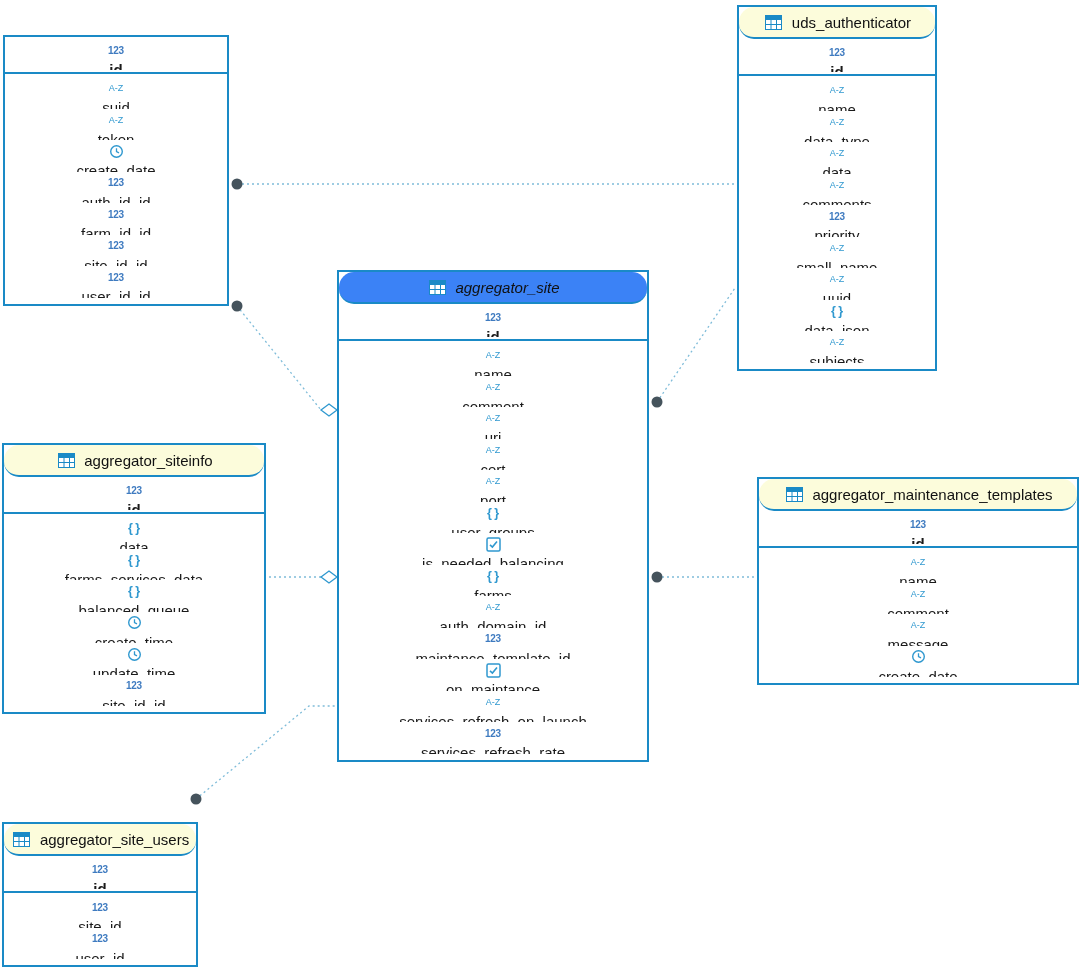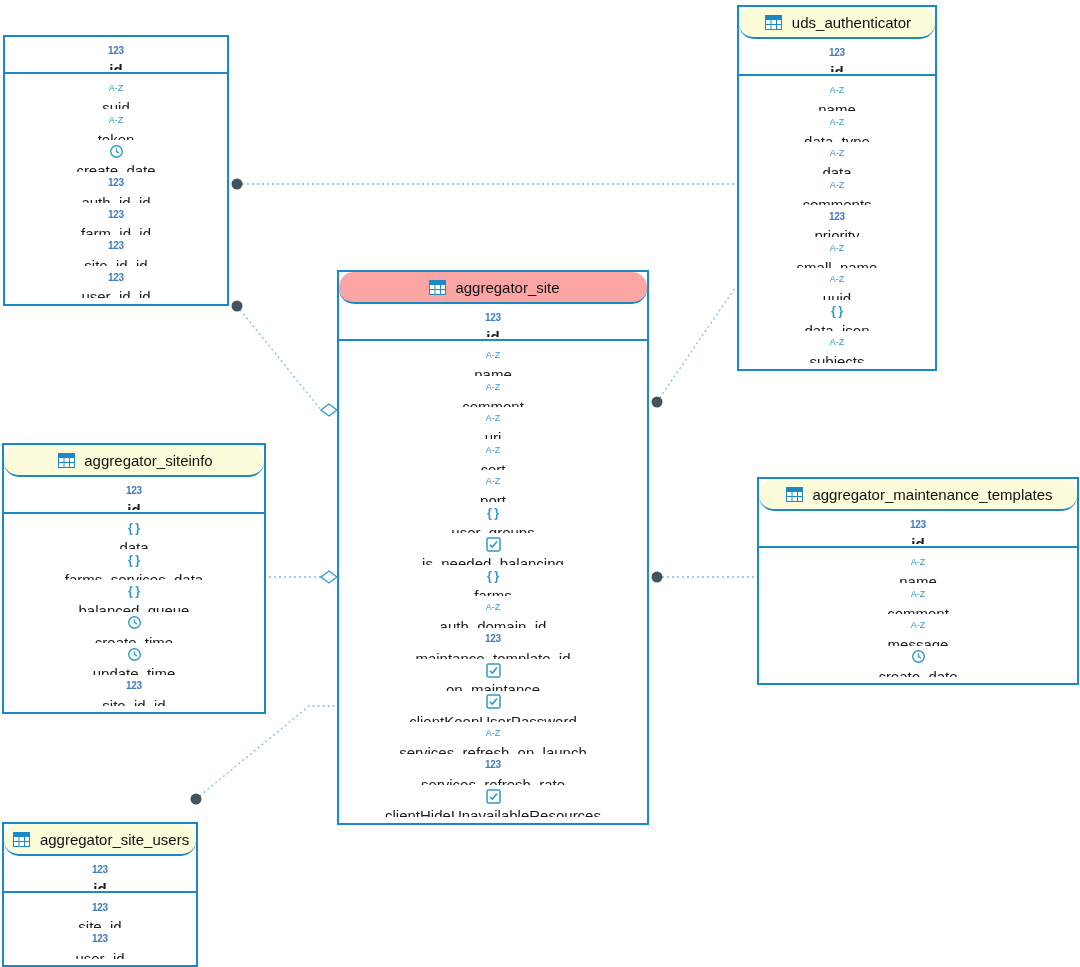--- a/index.html
+++ b/index.html
@@ -26,21 +26,21 @@
     gap:7px;
     background:#fcfcdb;
     border-bottom:2px solid #1a8ac6;
     font-size:15px;
     color:#111111;
     padding:0 8px;
     white-space:nowrap;
     overflow:hidden;
     border-radius:15px;
   }
-  .table-card.selected .table-header { background:#fca5a5; }
+  .table-card.selected .table-header { background:#3b82f6;font-style:italic; }
   .pk-section { border-bottom:2px solid #1a8ac6; padding:2px 0; }
   .cols-section { padding:3px 0 6px 0; }
   .col-row {
     display:flex;
     align-items:center;
     height:31.5px;
     padding:0 9px;
     font-size:15px;
     color:#1a1a1a;
     white-space:nowrap;
@@ -249,44 +249,26 @@
         <div class="col-row">
           <span class="ti">
             <svg width="15" height="15" viewBox="0 0 15 15">
               <rect x="1" y="1" width="13" height="13" rx="1.5" fill="#fff" stroke="#2f98cf" stroke-width="1.5"></rect>
               <path d="M4 7.8 L6.4 10 L11 4.6" fill="none" stroke="#2f98cf" stroke-width="1.6"></path>
             </svg>
           </span>
           <span class="col-name">on_maintance</span>
         </div>
         <div class="col-row">
-          <span class="ti">
-            <svg width="15" height="15" viewBox="0 0 15 15">
-              <rect x="1" y="1" width="13" height="13" rx="1.5" fill="#fff" stroke="#2f98cf" stroke-width="1.5"></rect>
-              <path d="M4 7.8 L6.4 10 L11 4.6" fill="none" stroke="#2f98cf" stroke-width="1.6"></path>
-            </svg>
-          </span>
-          <span class="col-name">clientKeepUserPassword</span>
-        </div>
-        <div class="col-row">
           <span class="ti ti-az">A-Z</span>
           <span class="col-name">services_refresh_on_launch</span>
         </div>
         <div class="col-row">
           <span class="ti ti-num">123</span>
           <span class="col-name">services_refresh_rate</span>
-        </div>
-        <div class="col-row">
-          <span class="ti">
-            <svg width="15" height="15" viewBox="0 0 15 15">
-              <rect x="1" y="1" width="13" height="13" rx="1.5" fill="#fff" stroke="#2f98cf" stroke-width="1.5"></rect>
-              <path d="M4 7.8 L6.4 10 L11 4.6" fill="none" stroke="#2f98cf" stroke-width="1.6"></path>
-            </svg>
-          </span>
-          <span class="col-name">clientHideUnavailableResources</span>
         </div>
       </div>
     </div>
     <div class="table-card" style="left: 2px; top: 443px; width: 264px;">
       <div class="table-header">
         <span class="ti">
           <svg width="17" height="15" viewBox="0 0 17 15">
             <rect x="0.5" y="0.5" width="16" height="14" fill="#fff" stroke="#1a8ac6" stroke-width="1"></rect>
             <rect x="1" y="1" width="15" height="4" fill="#1a8ac6"></rect>
             <line x1="6" y1="5" x2="6" y2="15" stroke="#1a8ac6"></line>

